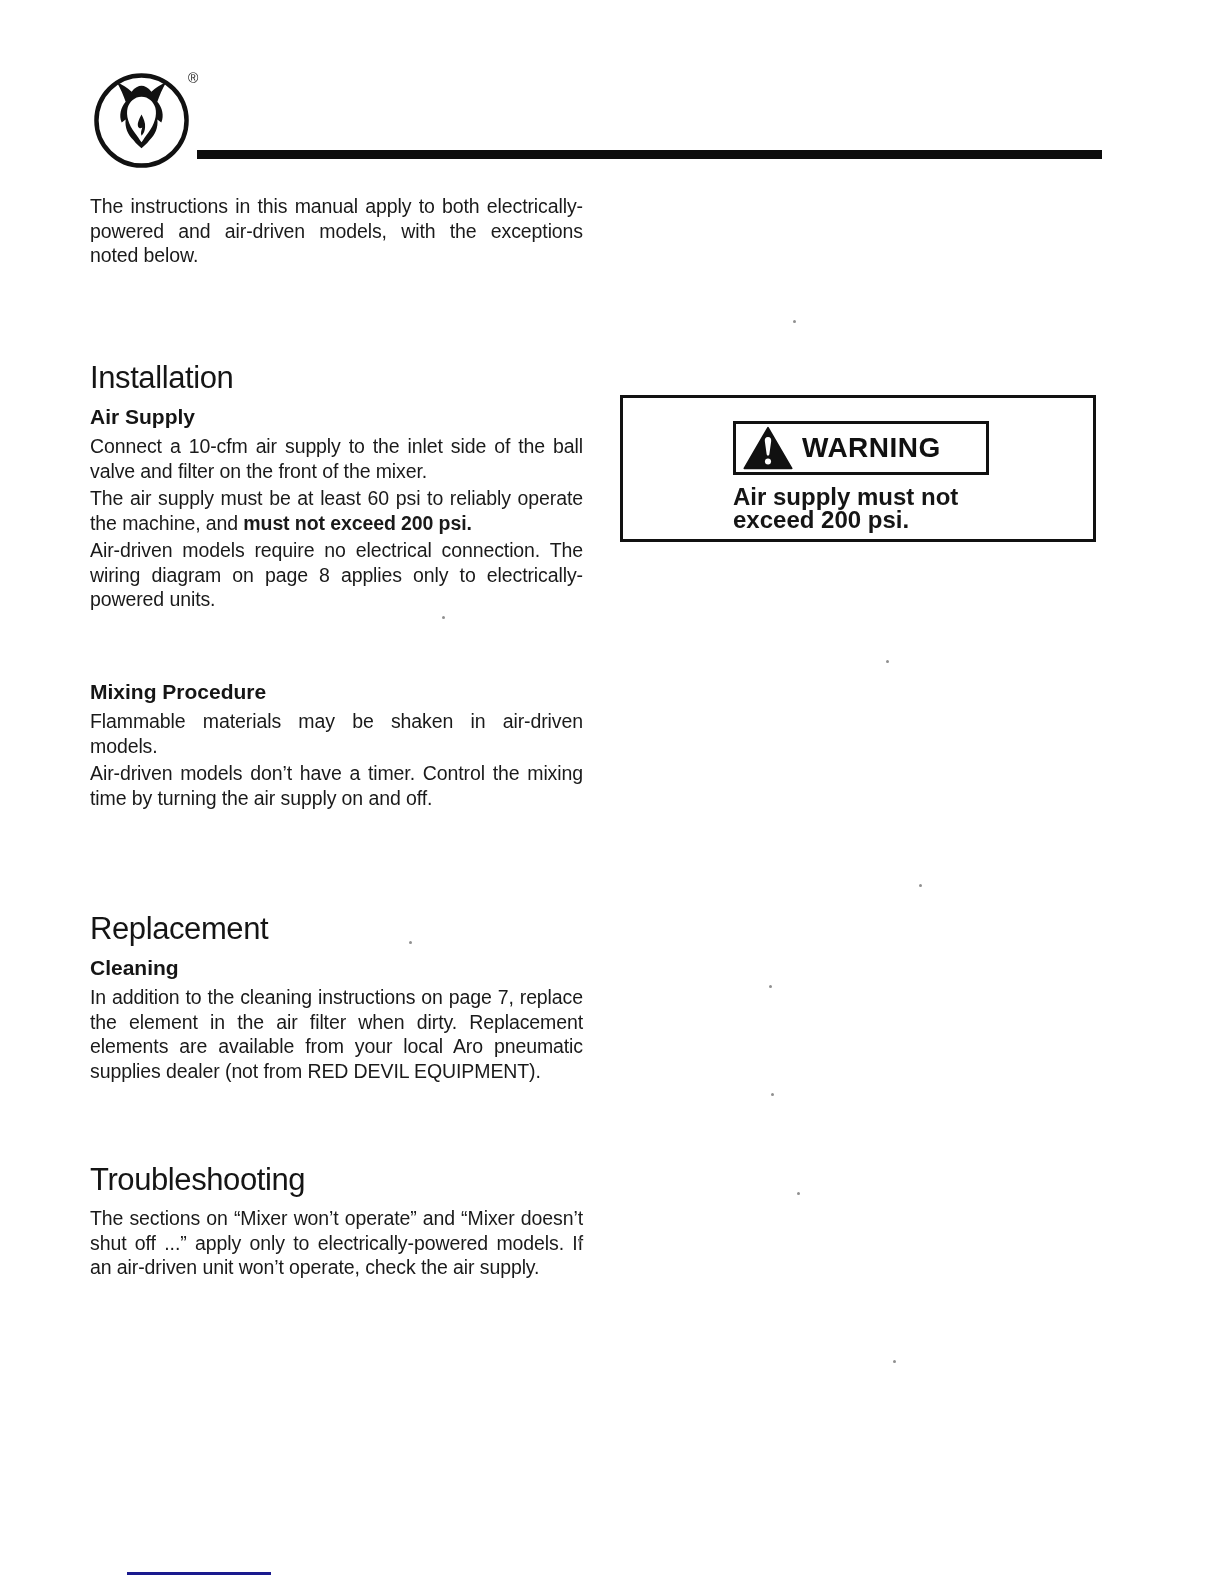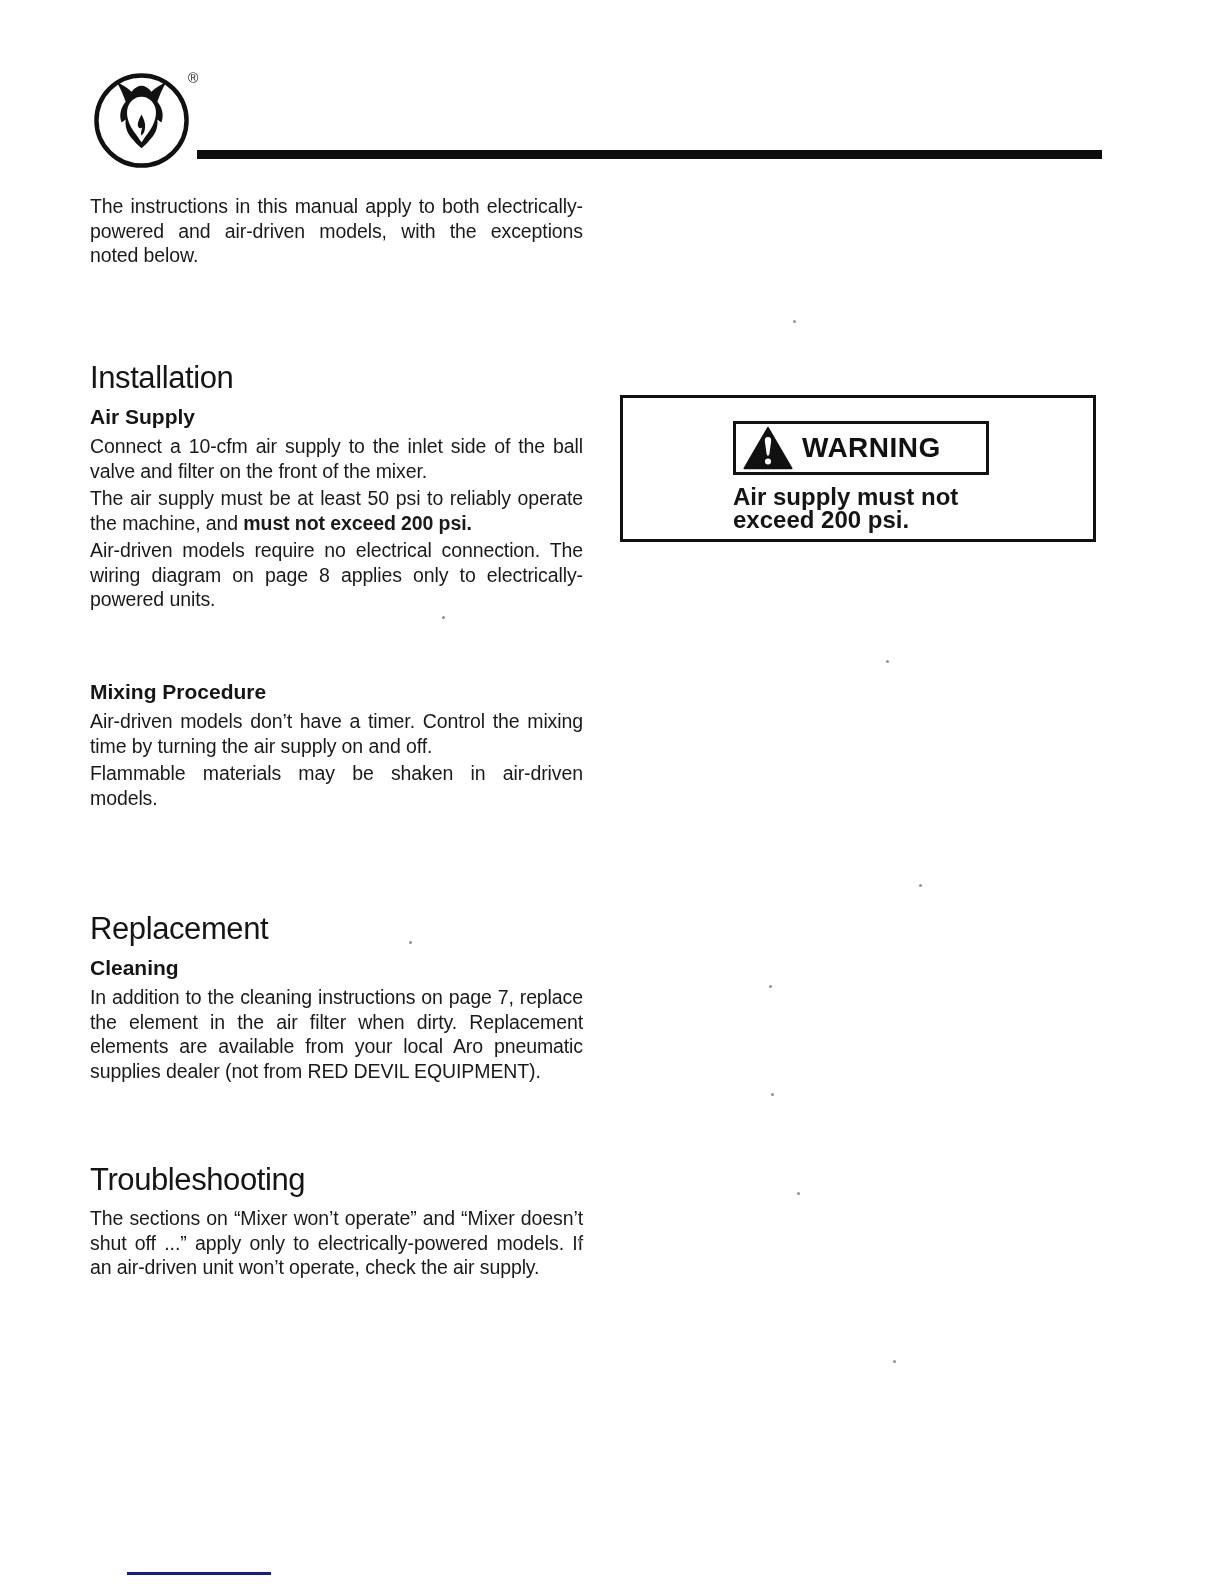--- a/index.html
+++ b/index.html
@@ -130,43 +130,43 @@
   </div>
   <span class="regmark">®</span>
   <div class="header-rule"></div>
 
   <p class="body-text intro">The instructions in this manual apply to both electrically-powered and air-driven models, with the exceptions noted below.</p>
 
   <section class="sec" style="top:360px">
     <h1>Installation</h1>
     <h2>Air Supply</h2>
     <p class="body-text">Connect a 10-cfm air supply to the inlet side of the ball valve and filter on the front of the mixer.</p>
-    <p class="body-text"><span>The air supply must be at least 50 psi to reliably operate the machine, and </span><strong>must not exceed 200 psi.</strong></p>
+    <p class="body-text"><span>The air supply must be at least 60 psi to reliably operate the machine, and </span><strong>must not exceed 200 psi.</strong></p>
     <p class="body-text">Air-driven models require no electrical connection. The wiring diagram on page 8 applies only to electrically-powered units.</p>
   </section>
 
   <aside class="warning-box">
     <div class="warning-label">
       <svg class="warn-tri" viewBox="0 0 60 52" aria-hidden="true">
         <path d="M30,2 L58,50 L2,50 Z" fill="#111" stroke="#111" stroke-width="2" stroke-linejoin="round"></path>
         <path d="M30,13 C27,13 25.8,15.2 26.3,18.4 L28.4,33.5 C28.7,35.6 31.3,35.6 31.6,33.5 L33.7,18.4 C34.2,15.2 33,13 30,13 Z" fill="#fff"></path>
         <circle cx="30" cy="42" r="3.6" fill="#fff"></circle>
       </svg>
       <span class="warn-word">WARNING</span>
     </div>
     <div class="warning-message">
       <div>Air supply must not</div>
       <div>exceed 200 psi.</div>
     </div>
   </aside>
 
   <section class="sec" style="top:679px">
     <h2>Mixing Procedure</h2>
+    <p class="body-text">Flammable materials may be shaken in air-driven models.</p>
     <p class="body-text">Air-driven models don’t have a timer. Control the mixing time by turning the air supply on and off.</p>
-    <p class="body-text">Flammable materials may be shaken in air-driven models.</p>
   </section>
 
   <section class="sec" style="top:911px">
     <h1>Replacement</h1>
     <h2>Cleaning</h2>
     <p class="body-text">In addition to the cleaning instructions on page 7, replace the element in the air filter when dirty. Replacement elements are available from your local Aro pneumatic supplies dealer (not from RED DEVIL EQUIPMENT).</p>
   </section>
 
   <section class="sec" style="top:1162px">
     <h1>Troubleshooting</h1>

